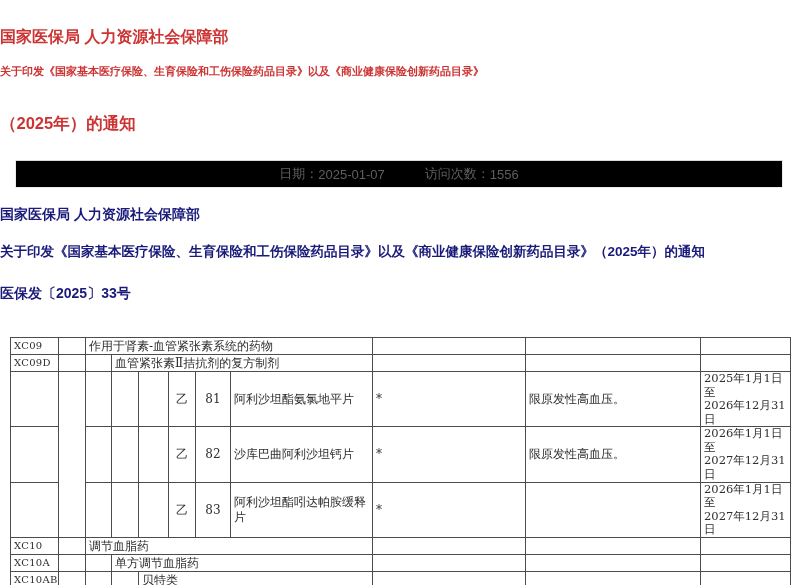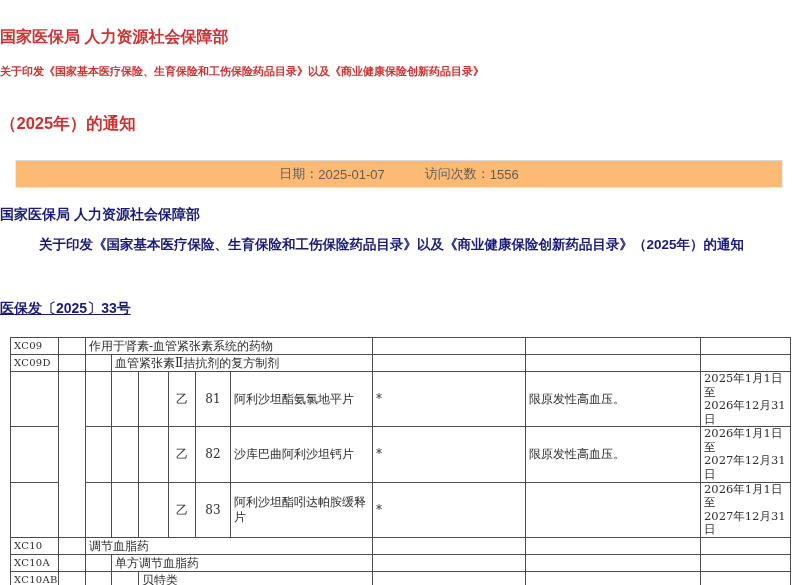--- a/index.html
+++ b/index.html
@@ -9,32 +9,32 @@
     font-family:"Liberation Sans", sans-serif; overflow:hidden;
   }
   .line { position:absolute; left:0; right:0; text-align:left; white-space:nowrap; }
   .red  { color:var(--red); font-weight:bold; }
   #red-org    { top:27px;  font-size:16px; }
   #red-title1 { top:64px;  font-size:11px; }
   #red-title2 { top:113px; font-size:16.5px; }
 
   .metabar {
     position:absolute; top:160px; left:15px; width:766px; height:26px;
-    background:#fdba74; border:1px solid #ececec; border-top-color:#d9d9d9;
+    background:#000000; border:1px solid #ececec; border-top-color:#d9d9d9;
     display:flex; justify-content:center; align-items:center; gap:40px;
     font-size:13px; color:#5f5f5f;
   }
   .metabar .grp { display:flex; align-items:center; }
   .metabar .sizer { margin:0 4px; cursor:pointer; }
   .metabar .bracket { margin:0 2px; }
 
   .blue { color:var(--blue); font-weight:bold; }
   #blue-org   { top:206px; font-size:14px; }
-  #blue-title { top:236px; font-size:13.5px;padding-left:39px; }
-  #blue-docno { top:300px; font-size:14px;text-decoration:underline; }
+  #blue-title { top:243px; font-size:13.5px; }
+  #blue-docno { top:285px; font-size:14px; }
 
   table.catalog {
     position:absolute; top:337px; left:10px; width:780px;
     border-collapse:collapse; table-layout:fixed;
     font-family:"DejaVu Serif","Liberation Serif",serif;
     font-size:12px; color:#2e2e2e;
   }
   table.catalog td {
     border:1px solid #4c4c4c; padding:0 3px; overflow:hidden;
     line-height:1.18; vertical-align:middle;

